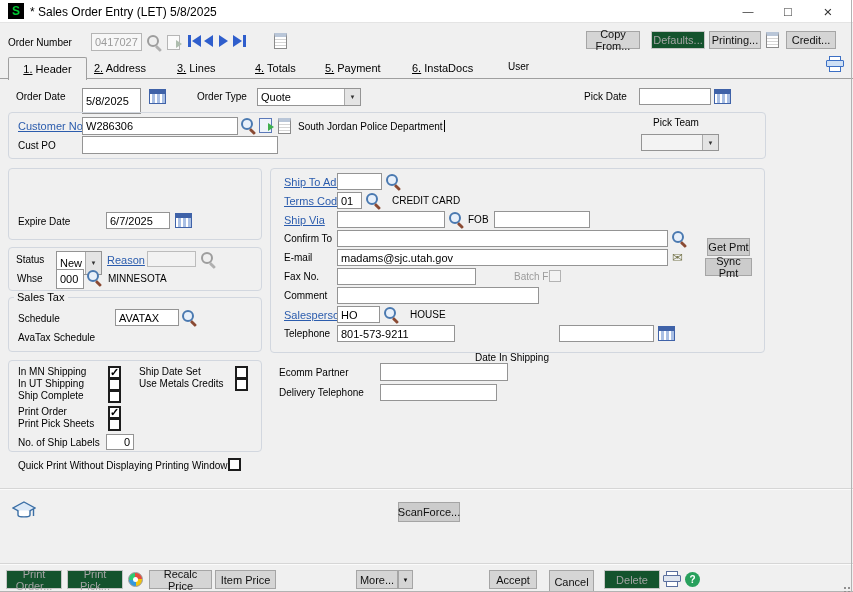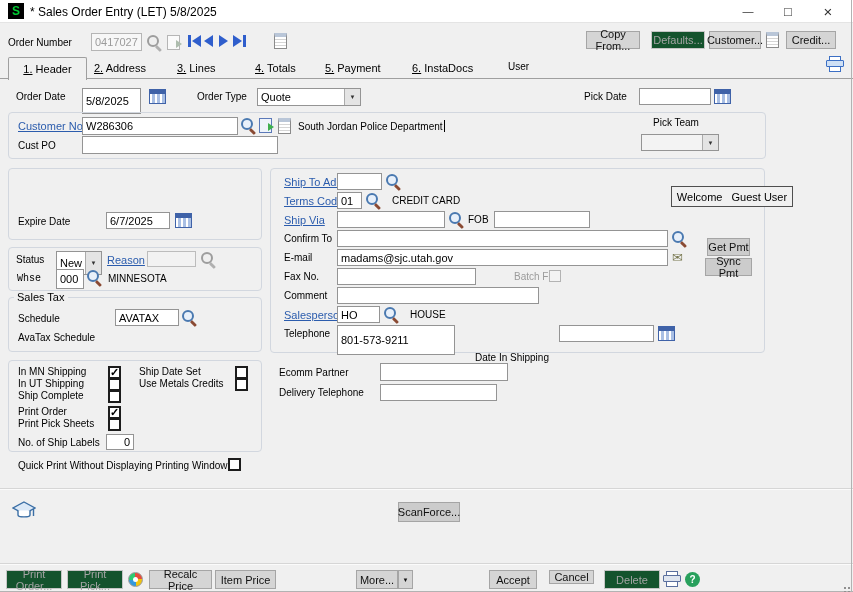--- a/index.html
+++ b/index.html
@@ -126,21 +126,21 @@
       <i class="tri-r"></i>
     </span>
   <span class="navbtn" style="left:233px;top:35px;">
       <i class="tri-r"></i>
       <i class="vbar"></i>
     </span>
   <span class="memo" style="left:274px;top:33px;"></span>
 
   <button class="btn" style="left:586px;top:31px;width:54px;height:18px;">Copy From...</button>
   <button class="btn dis" style="left:651px;top:31px;width:54px;height:18px;">Defaults...</button>
-  <button class="btn" style="left:709px;top:31px;width:52px;height:18px;">Customer...</button>
+  <button class="btn" style="left:709px;top:31px;width:52px;height:18px;">Printing...</button>
   <span class="memo" style="left:766px;top:32px;"></span>
   <button class="btn" style="left:786px;top:31px;width:50px;height:18px;">Credit...</button>
 
   <div class="tabline"></div>
   <div class="tab-active">
       <span class="mn">1. Header</span>
     </div>
   <div class="tab" style="left:94px;">
       <span class="mn">2. Address</span>
     </div>
@@ -203,21 +203,21 @@
   <div class="lbl" style="left:16px;top:254px;">Status</div>
   <div class="dd" style="left:56px;top:251px;width:46px;height:24px;">
     <span>New</span>
     <span class="dd-btn">
         <span>▼</span>
       </span>
   </div>
   <div class="link" style="left:107px;top:254px;">Reason</div>
   <input class="fld dis" style="left: 147px; top: 251px; width: 49px; height: 16px;" value="">
   <span class="mag gray" style="left:201px;top:252px;"></span>
-  <div class="lbl" style="left:17px;top:273px;font-family:Liberation Mono, monospace;">Whse</div>
+  <div class="lbl" style="left:17px;top:273px;">Whse</div>
   <input class="fld" style="left: 56px; top: 269px; width: 28px; height: 20px;" value="000">
   <span class="mag" style="left:87px;top:270px;"></span>
   <div class="lbl" style="left:108px;top:273px;">MINNESOTA</div>
 
   <div class="gbox" style="left:8px;top:297px;width:254px;height:55px;"></div>
   <div class="legend" style="left:14px;top:291px;">Sales Tax</div>
   <div class="lbl" style="left:18px;top:313px;">Schedule</div>
   <input class="fld" style="left: 115px; top: 309px; width: 64px; height: 17px;" value="AVATAX">
   <span class="mag" style="left:182px;top:310px;"></span>
   <div class="lbl" style="left:18px;top:332px;">AvaTax Schedule</div>
@@ -253,29 +253,25 @@
 
   <div class="lbl" style="left:284px;top:290px;">Comment</div>
   <input class="fld" style="left: 337px; top: 287px; width: 202px; height: 17px;" value="">
 
   <div class="link" style="left:284px;top:309px;">Salesperson</div>
   <input class="fld" style="left: 337px; top: 306px; width: 43px; height: 17px;" value="HO">
   <span class="mag" style="left:384px;top:307px;"></span>
   <div class="lbl" style="left:410px;top:309px;">HOUSE</div>
 
   <div class="lbl" style="left:284px;top:328px;">Telephone</div>
-  <input class="fld" style="left: 337px; top: 325px; width: 118px; height: 30px;" value="801-573-9211">
+  <input class="fld" style="left: 337px; top: 325px; width: 118px; height: 17px;" value="801-573-9211">
   <div class="lbl" style="left:475px;top:328px;margin-top:24px;">Date In Shipping</div>
   <input class="fld" style="left: 559px; top: 325px; width: 95px; height: 17px;" value="">
   <span class="cal" style="left:658px;top:326px;"></span>
 
-  <div class="welcome">
-    <span>Welcome</span>
-    <span>Guest User</span>
-  </div>
   <button class="btn small" style="left:707px;top:238px;width:43px;height:18px;">Get Pmt</button>
   <button class="btn small" style="left:705px;top:258px;width:47px;height:18px;">Sync Pmt</button>
 
   <div class="gbox" style="left:8px;top:360px;width:254px;height:92px;"></div>
   <div class="lbl" style="left:18px;top:366px;">In MN Shipping</div>
   <span class="cb checked" style="left:108px;top:366px;">
       <span class="tick">✓</span>
     </span>
   <div class="lbl" style="left:18px;top:378px;">In UT Shipping</div>
   <span class="cb" style="left:108px;top:378px;"></span>
@@ -314,21 +310,21 @@
 
   <div class="hr" style="top:563px;"></div>
   <button class="btn dis" style="left:6px;top:570px;width:56px;height:19px;">Print Order...</button>
   <button class="btn dis" style="left:67px;top:570px;width:56px;height:19px;">Print Pick...</button>
   <span class="wheel" style="left:128px;top:572px;"></span>
   <button class="btn" style="left:149px;top:570px;width:63px;height:19px;">Recalc Price</button>
   <button class="btn" style="left:215px;top:570px;width:61px;height:19px;">Item Price</button>
   <button class="btn" style="left:356px;top:570px;width:42px;height:19px;">More...</button>
   <button class="btn" style="left:398px;top:570px;width:15px;height:19px;font-size:6px;">▼</button>
   <button class="btn" style="left:489px;top:570px;width:48px;height:19px;">Accept</button>
-  <button class="btn" style="left:549px;top:570px;width:45px;height:14px;">Cancel</button>
+  <button class="btn" style="left:549px;top:570px;width:45px;height:23px;">Cancel</button>
   <button class="btn dis" style="left:604px;top:570px;width:56px;height:19px;">Delete</button>
   <span class="bluprint grayish" style="left:663px;top:571px;">
       <i class="p1"></i>
       <i class="p2"></i>
       <i class="p3"></i>
     </span>
   <span class="help" style="left:685px;top:572px;">?</span>
 
   <div class="edge-r"></div>
   <div class="edge-b"></div>

